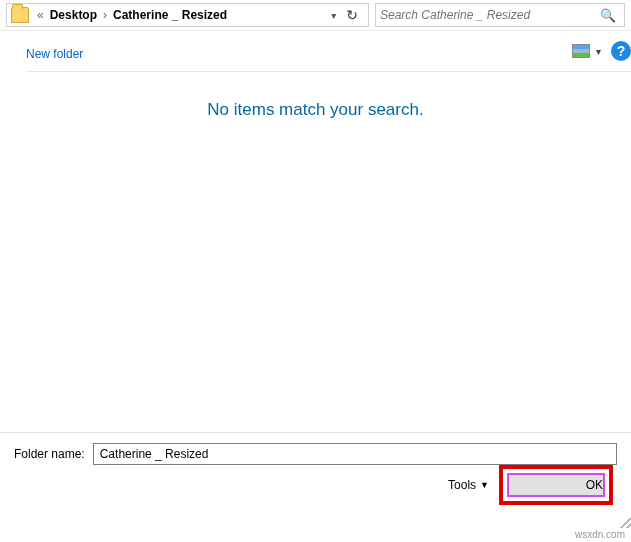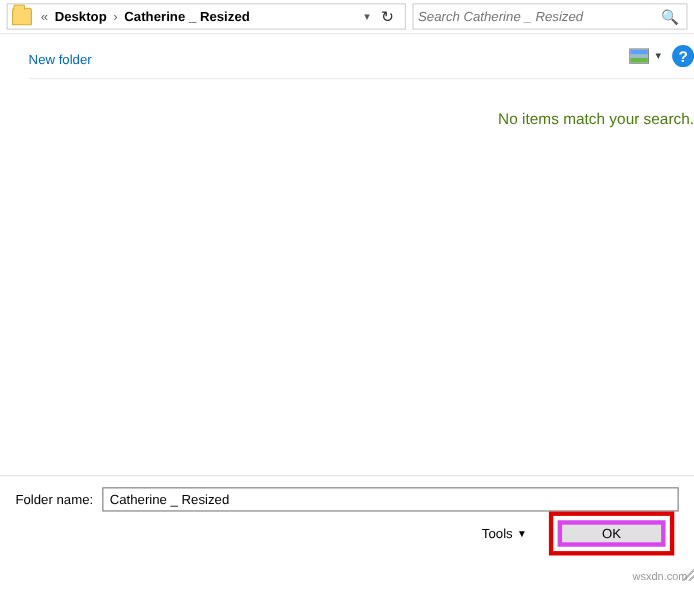--- a/index.html
+++ b/index.html
@@ -108,24 +108,24 @@
       font-size: 14px;
       display: flex;
       align-items: center;
       justify-content: center;
       cursor: pointer;
     }
     .content-area {
       height: 360px;
       display: flex;
       align-items: flex-start;
-      justify-content: flex-end;
+      justify-content: center;
       padding-top: 28px;
-      color: #4d7c0f;
-      font-size: 14px;
+      color: #0369a1;
+      font-size: 17px;
     }
     .bottom-panel {
       border-top: 1px solid #e0e0e0;
       padding: 10px 14px 12px 14px;
     }
     .name-row {
       display: flex;
       align-items: center;
       gap: 8px;
     }
@@ -135,48 +135,48 @@
       border: 1px solid #7a7a7a;
       height: 22px;
       padding: 0 6px;
       font-size: 12px;
       outline: none;
     }
     .action-row {
       display: flex;
       align-items: center;
       justify-content: flex-end;
-      gap: 10px;
       padding-right: 4px;
     }
     .tools {
       display: flex;
       align-items: center;
       gap: 4px;
       margin-right: 10px;
       cursor: pointer;
     }
     .tools-chev { font-size: 9px; }
     .ok-wrap {
       border: 4px solid #d00;
       padding: 4px;
       display: inline-block;
     }
     .btn {
       width: 98px;
       height: 24px;
-      border: 4px solid #d946ef;
+      border: 2px solid #d946ef;
       background: #e1e1e1;
       font-size: 12px;
       cursor: pointer;
+      text-align: right;
     }
     .watermark {
       position: absolute;
       right: 6px;
-      bottom: 12px;
+      bottom: 2px;
       font-size: 10px;
       color: #999;
     }
     .resize-grip {
       position: absolute;
       right: 0; bottom: 14px;
       width: 14px; height: 14px;
       background:
         linear-gradient(135deg, transparent 60%, #bbb 60% 70%, transparent 70% 80%, #bbb 80% 90%, transparent 90%);
     }

